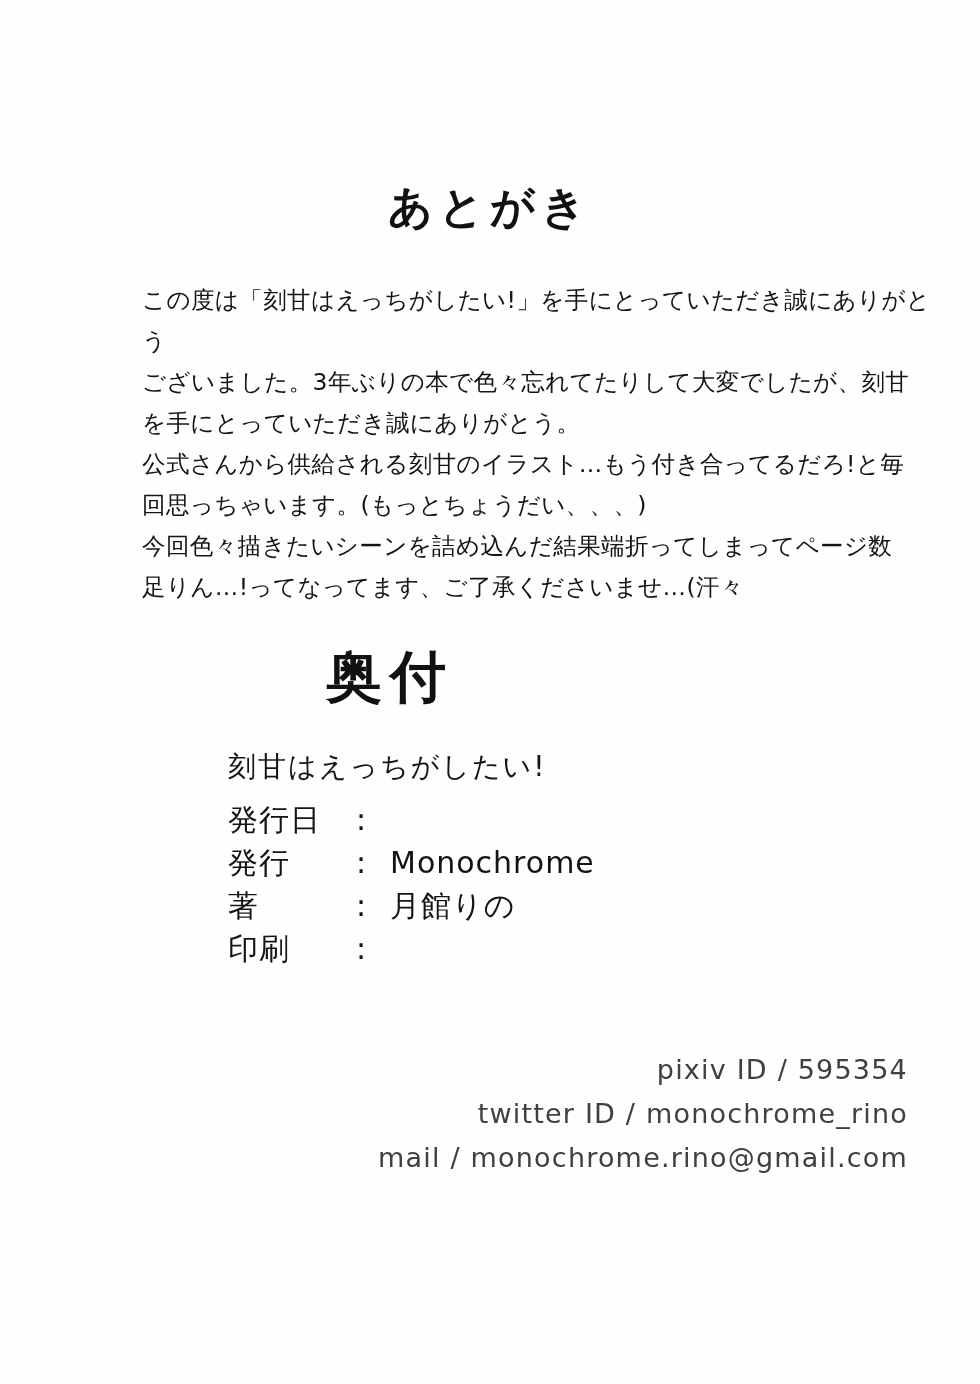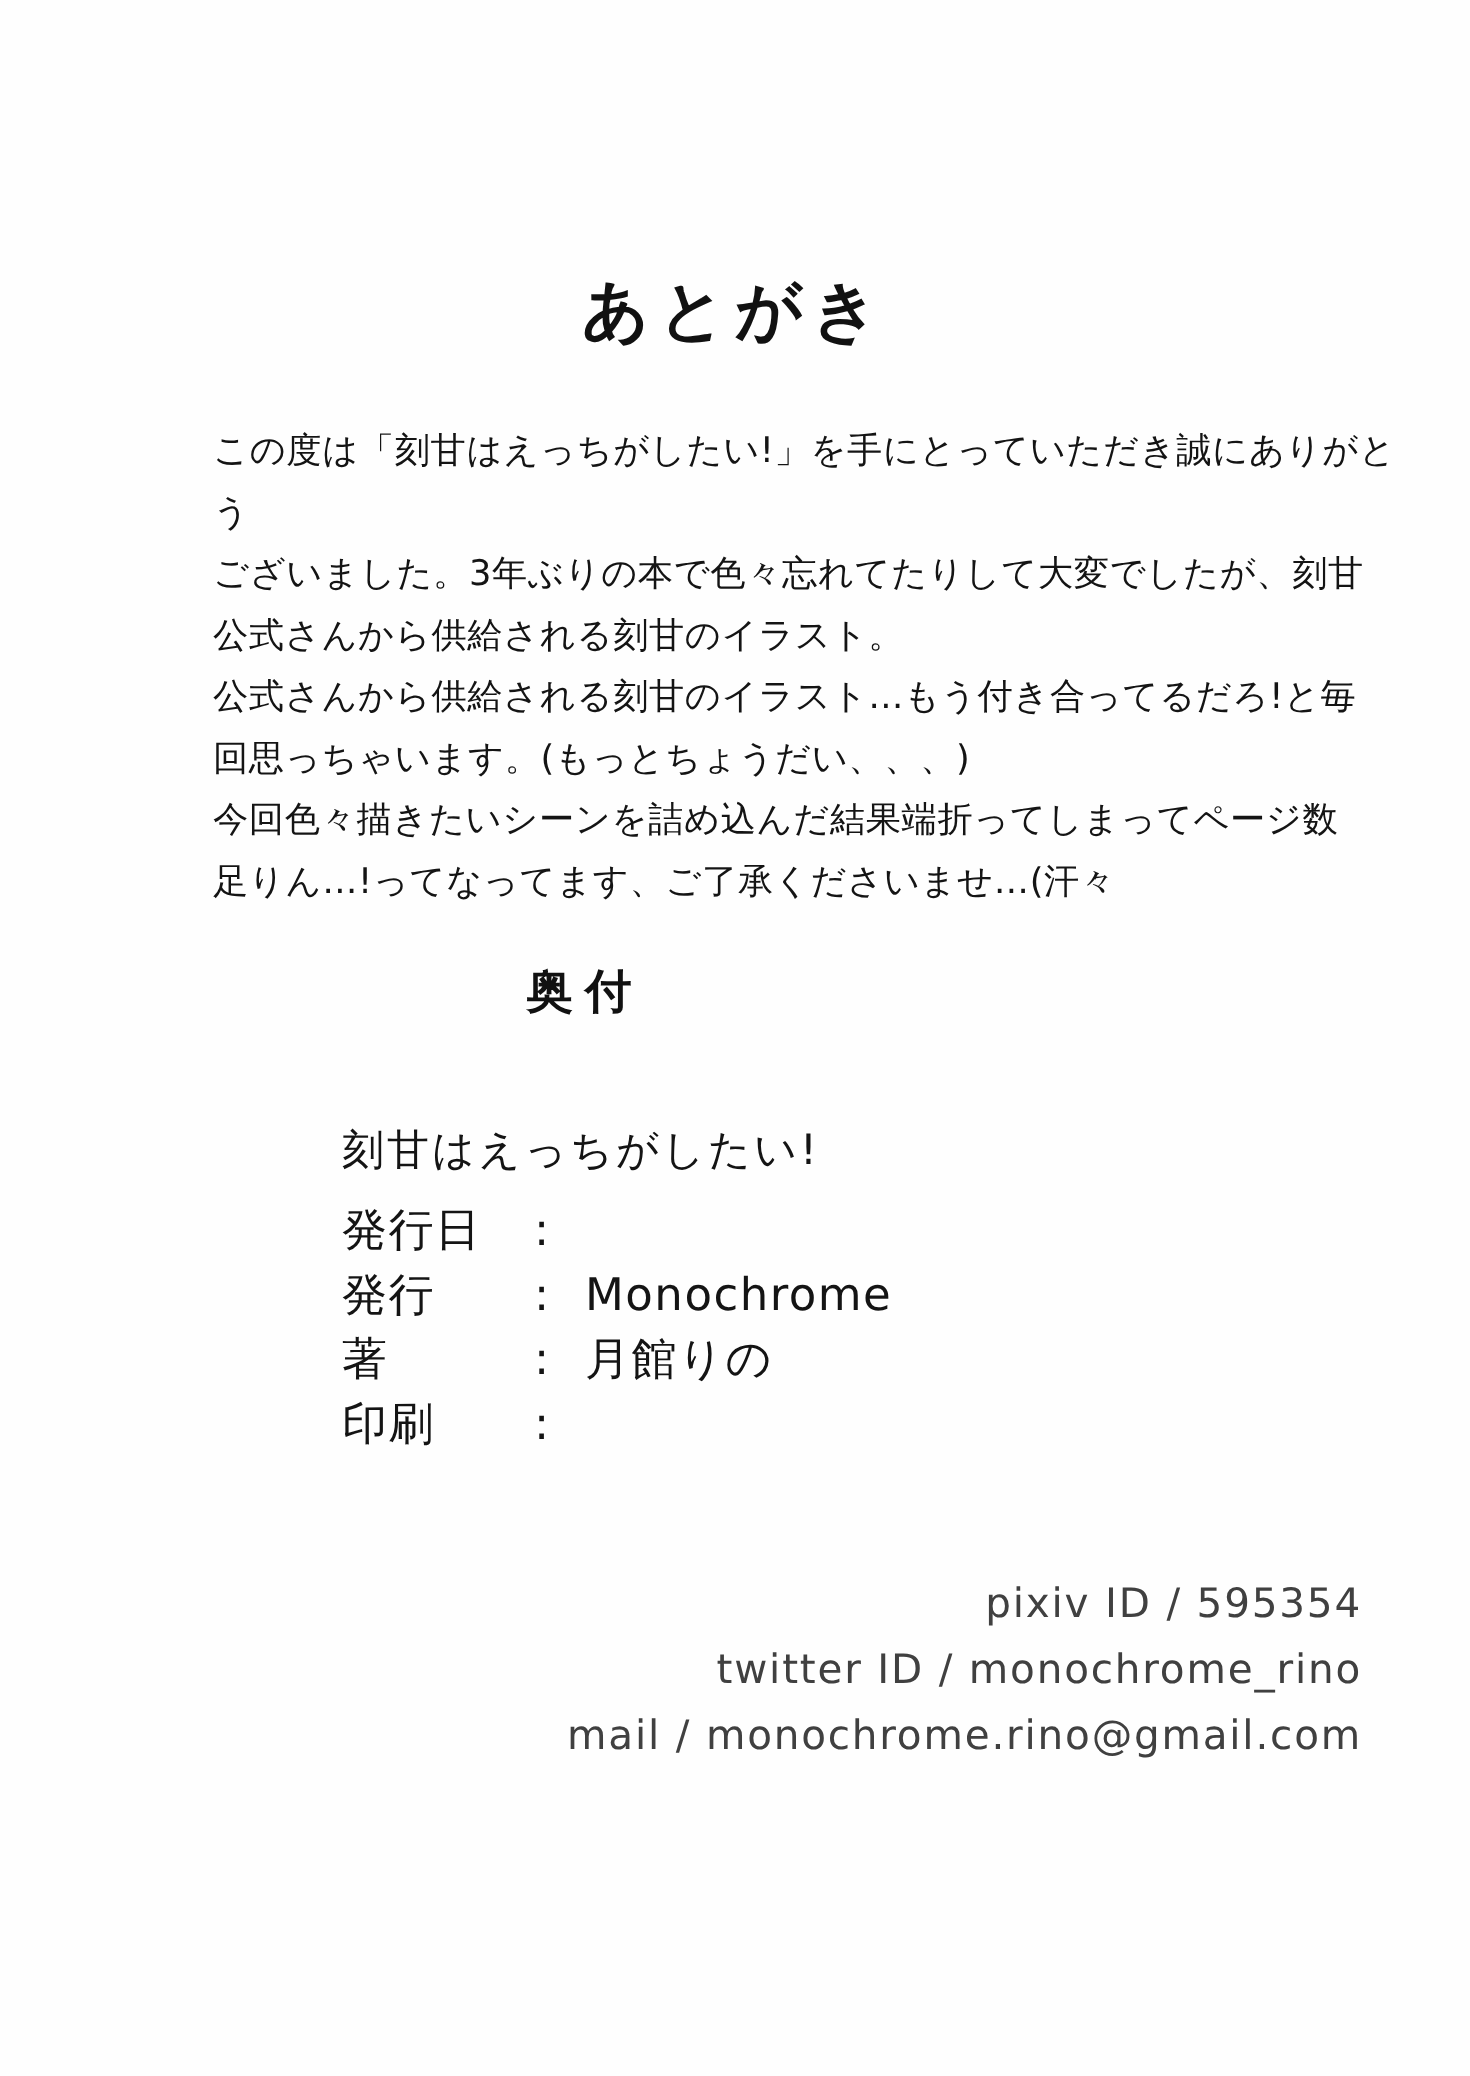--- a/index.html
+++ b/index.html
@@ -55,21 +55,21 @@
     margin-top: 0px;
   }
 
   
   .colophon-heading {
     position: absolute;
     top: 640px;
     left: 0;
     width: 780px;
     text-align: center;
-    font-size: 31px;
+    font-size: 56px;
     font-weight: 700;
     letter-spacing: 8px;
     color: #111;
   }
 
   .colophon-title {
     position: absolute;
     top: 748px;
     left: 228px;
     font-size: 28px;
@@ -126,21 +126,21 @@
 </head>
 <body>
 
 <div class="page">
 
   <div class="afterword-heading">あとがき</div>
 
   <div class="afterword-body">
     <p>この度は「刻甘はえっちがしたい!」を手にとっていただき誠にありがとう</p>
     <p>ございました。3年ぶりの本で色々忘れてたりして大変でしたが、刻甘</p>
-    <p>公式さんから供給される刻甘のイラスト。</p>
+    <p>を手にとっていただき誠にありがとう。</p>
     <p>公式さんから供給される刻甘のイラスト…もう付き合ってるだろ!と毎</p>
     <p>回思っちゃいます。(もっとちょうだい、、、)</p>
     <p>今回色々描きたいシーンを詰め込んだ結果端折ってしまってページ数</p>
     <p>足りん…!ってなってます、ご了承くださいませ…(汗々</p>
   </div>
 
   <div class="colophon-heading">奥付</div>
 
   <div class="colophon-title">刻甘はえっちがしたい!</div>
 

